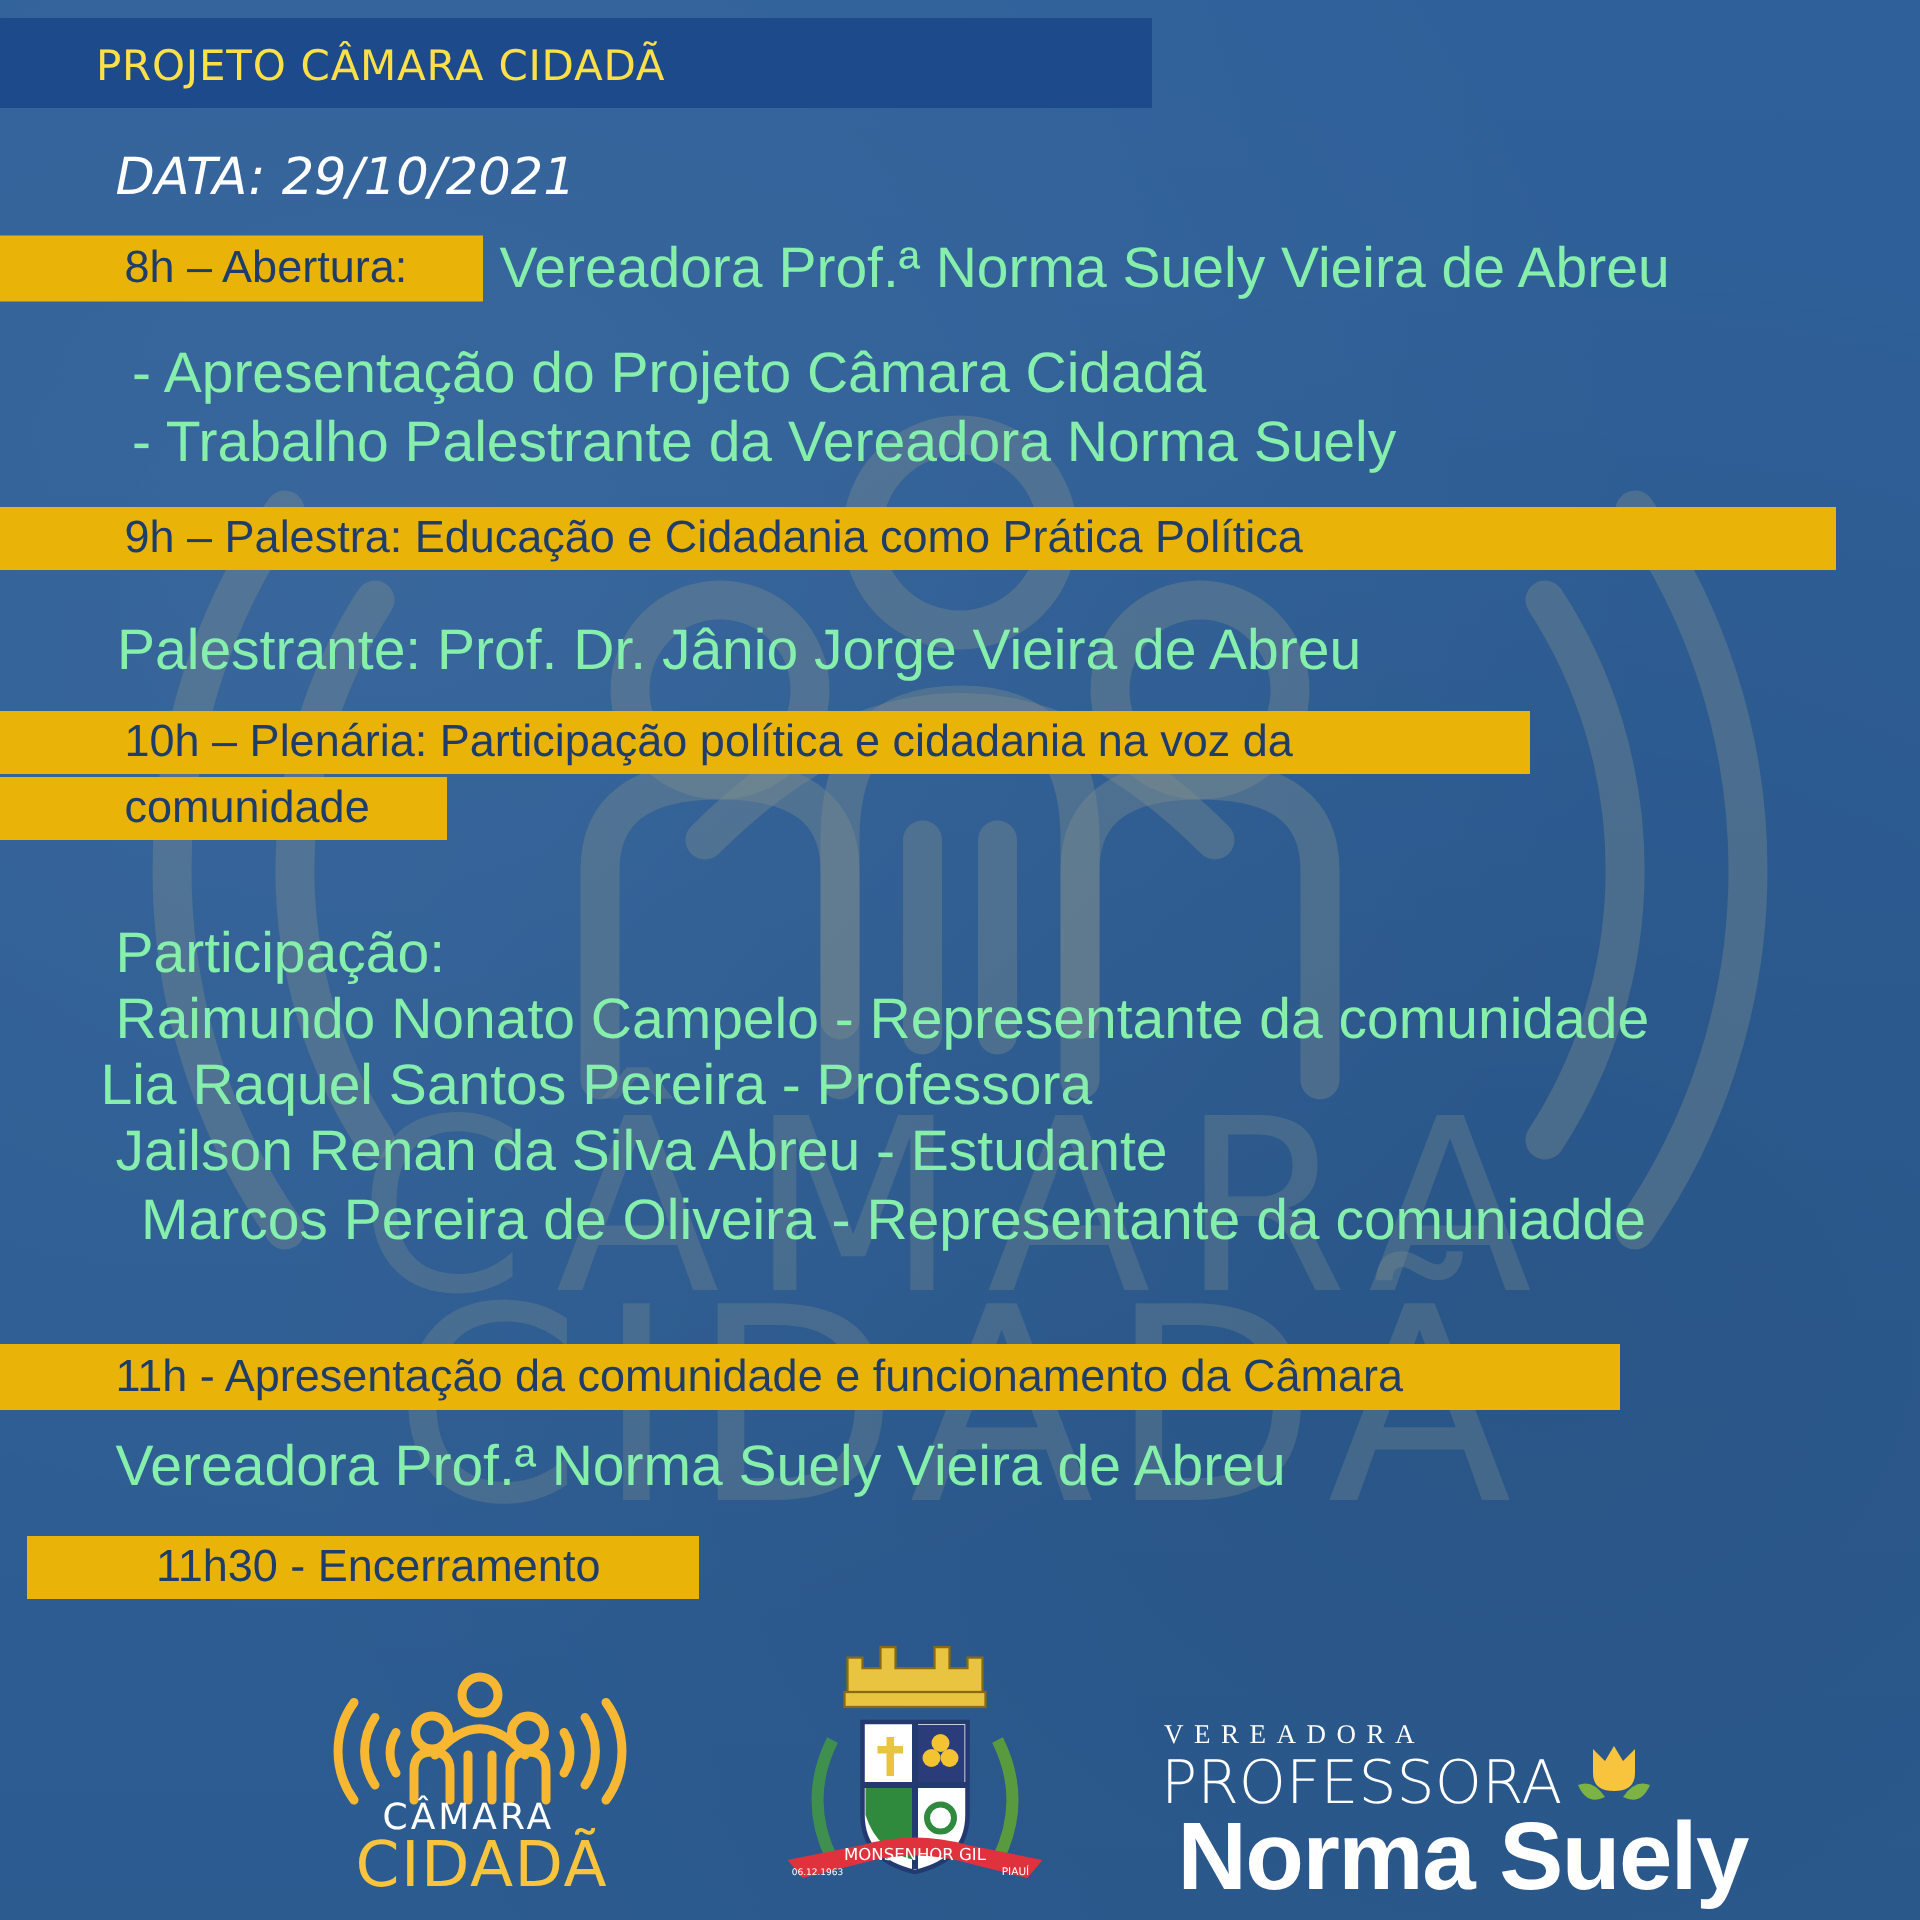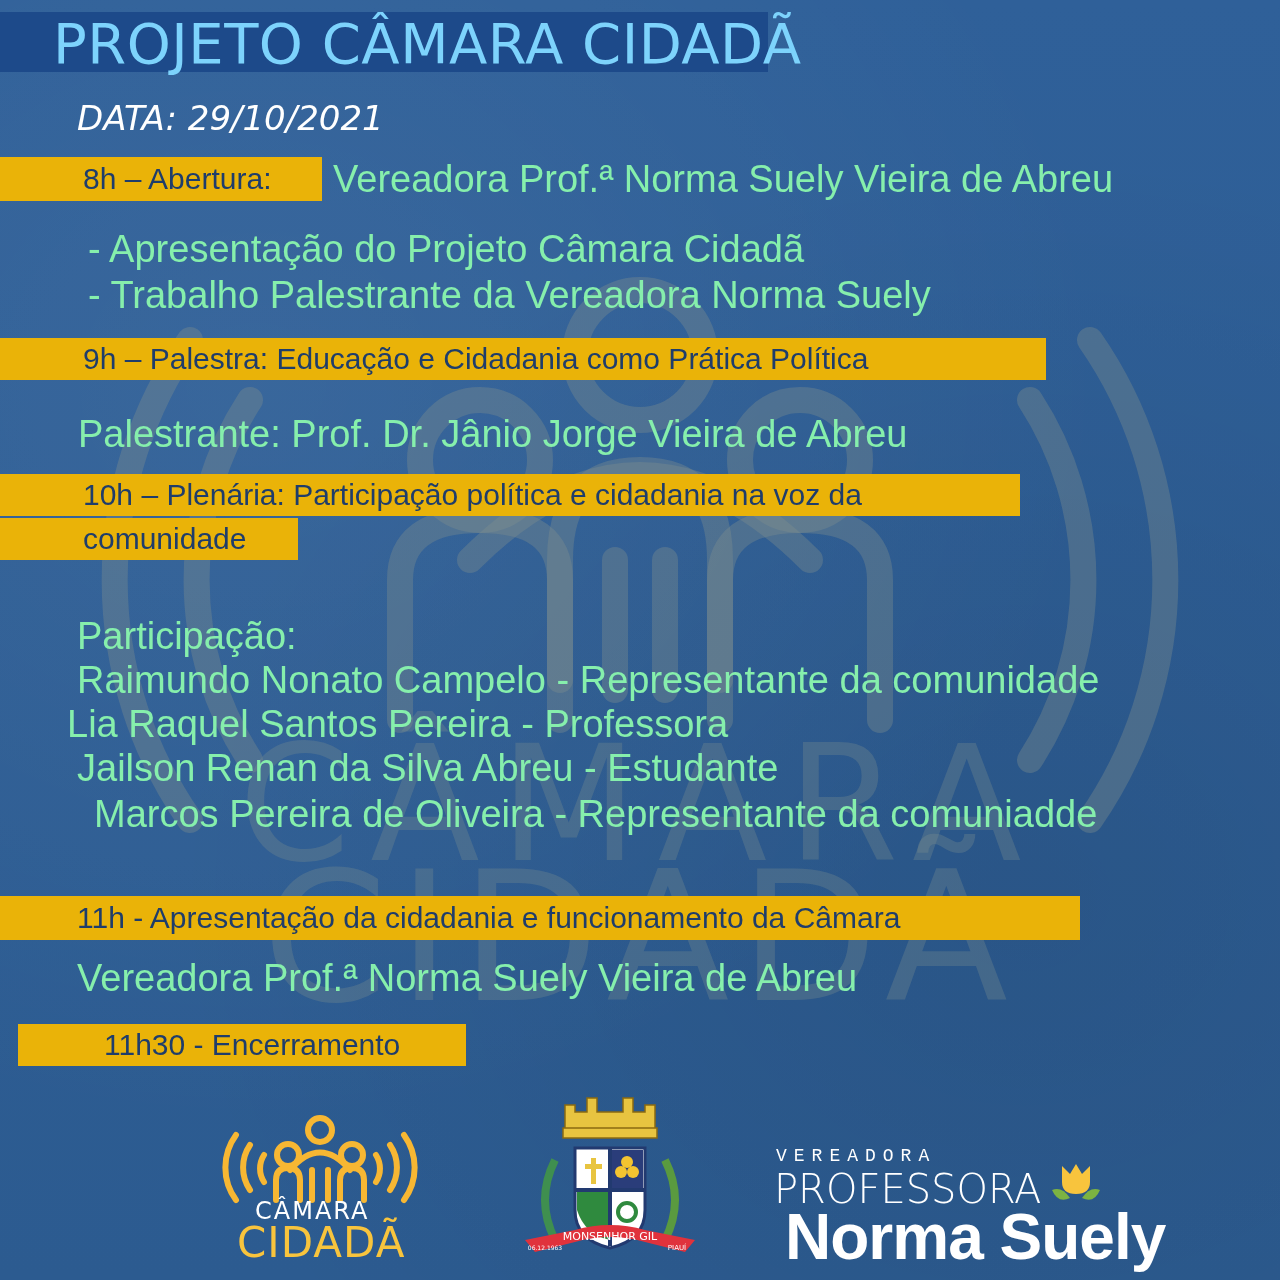--- a/index.html
+++ b/index.html
@@ -11,39 +11,39 @@
       radial-gradient(ellipse at 80% 70%, rgba(0,0,0,0.08), transparent 60%),
       linear-gradient(180deg, #2f6099 0%, #2c5b90 100%);
     font-family: "Liberation Sans", "DejaVu Sans", sans-serif;
   }
   .watermark { position: absolute; left: 0; top: 0; width: 1280px; height: 1280px; pointer-events: none; }
   .title-bar {
     position: absolute; left: 0; top: 12px; width: 768px; height: 60px;
     background: #1d4a8a;
   }
   .title-text {
-    position: absolute; left: 53px; top: 16px;
-    color: #7dd3fc; font-size: 56px; letter-spacing: 0.5px;
+    position: absolute; left: 64px; top: 16px;
+    color: #fde047; font-size: 28px; letter-spacing: 0.5px;
     font-family: "DejaVu Sans", sans-serif; font-weight: normal; line-height: 56px;
   }
   .date {
     position: absolute; left: 77px; top: 98px; color: #ffffff;
     font-size: 34px; font-style: italic; font-family: "DejaVu Sans", sans-serif;
   }
   .banner {
     position: absolute; left: 0; background: #eab308;
     color: #1f3d6b; font-size: 30px; line-height: 44px; white-space: nowrap;
   }
   .banner span { display: inline-block; }
   .white-line {
     position: absolute; color: #86efac; font-size: 38px; white-space: nowrap; line-height: 44px;
   }
   .cc-logo-text1 { position:absolute; left: 255px; top: 1197px; color:#ffffff; font-size: 24px; letter-spacing: 2px; font-family:"DejaVu Sans", sans-serif; }
   .cc-logo-text2 { position:absolute; left: 237px; top: 1218px; color:#f8c43d; font-size: 42px; letter-spacing: 1px; font-family:"DejaVu Sans", sans-serif; font-weight: normal; }
-  .ns-1 { position:absolute; left: 776px; top: 1146px; color:#ffffff; font-size: 18px; letter-spacing: 7px; font-family:Liberation Mono, monospace; }
+  .ns-1 { position:absolute; left: 776px; top: 1146px; color:#ffffff; font-size: 18px; letter-spacing: 7px; font-family:Liberation Serif, serif; }
   .ns-2 { position:absolute; left: 774px; top: 1166px; color:#ffffff; font-size: 40px; font-family:"DejaVu Sans", sans-serif; font-weight: 200; letter-spacing: 0px; }
   .ns-3 { position:absolute; left: 772px; top: 1200px; color:#ffffff; font-size: 64px; font-weight: bold; font-family:"Liberation Sans", sans-serif; letter-spacing: -1px; margin-left: 13px; }
 </style>
 </head>
 <body>
 
 <svg class="watermark" viewBox="0 0 1280 1280">
   <g fill="none" stroke="#7d8e8f" stroke-opacity="0.38" stroke-width="26" stroke-linecap="round">
 
     <path d="M 250 400 A 330 330 0 0 0 250 760"></path>
@@ -73,40 +73,40 @@
 <div class="title-text">PROJETO CÂMARA CIDADÃ</div>
 <div class="date">DATA: 29/10/2021</div>
 
 <div class="banner" style="top:157px; width:322px; height:44px;">
   <span style="position:absolute; left:83px; top:0;">8h – Abertura:</span>
 </div>
 <div class="white-line" style="left:333px; top:157px;">Vereadora Prof.ª Norma Suely Vieira de Abreu</div>
 <div class="white-line" style="left:88px; top:227px;">- Apresentação do Projeto Câmara Cidadã</div>
 <div class="white-line" style="left:88px; top:273px;">- Trabalho Palestrante da Vereadora Norma Suely</div>
 
-<div class="banner" style="top:338px; width:1046px; height:42px;text-align:center;">
+<div class="banner" style="top:338px; width:1224px; height:42px;text-align:center;">
   <span style="position:absolute; left:83px; top:-1px;">9h – Palestra:  Educação e Cidadania como Prática Política</span>
 </div>
 <div class="white-line" style="left:78px; top:412px;">Palestrante: Prof. Dr. Jânio Jorge Vieira de Abreu</div>
 
 <div class="banner" style="top:474px; width:1020px; height:42px;">
   <span style="position:absolute; left:83px; top:-1px;">10h – Plenária: Participação política e cidadania na voz da</span>
 </div>
 <div class="banner" style="top:518px; width:298px; height:42px;">
   <span style="position:absolute; left:83px; top:-1px;">comunidade</span>
 </div>
 
 <div class="white-line" style="left:77px; top:614px;">Participação:</div>
 <div class="white-line" style="left:77px; top:658px;">Raimundo Nonato Campelo - Representante da comunidade</div>
 <div class="white-line" style="left:67px; top:702px;">Lia Raquel Santos Pereira - Professora</div>
 <div class="white-line" style="left:77px; top:746px;">Jailson Renan da Silva Abreu - Estudante</div>
 <div class="white-line" style="left:94px; top:792px;">Marcos Pereira de Oliveira - Representante da comuniadde</div>
 
 <div class="banner" style="top:896px; width:1080px; height:44px;">
-  <span style="position:absolute; left:77px; top:0;">11h - Apresentação da cidadania e funcionamento da Câmara</span>
+  <span style="position:absolute; left:77px; top:0;">11h - Apresentação da comunidade e funcionamento da Câmara</span>
 </div>
 <div class="white-line" style="left:77px; top:956px;">Vereadora Prof.ª Norma Suely Vieira de Abreu</div>
 
 <div class="banner" style="top:1024px; width:448px; height:42px;margin-left:18px;">
   <span style="position:absolute; left:86px; top:-1px;">11h30 - Encerramento</span>
 </div>
 
 <svg style="position:absolute; left:220px; top:1110px;" width="200" height="95" viewBox="0 0 200 95">
   <g fill="none" stroke="#f7b733" stroke-width="6" stroke-linecap="round">
     <path d="M 30 35 A 40 40 0 0 0 30 80"></path>

